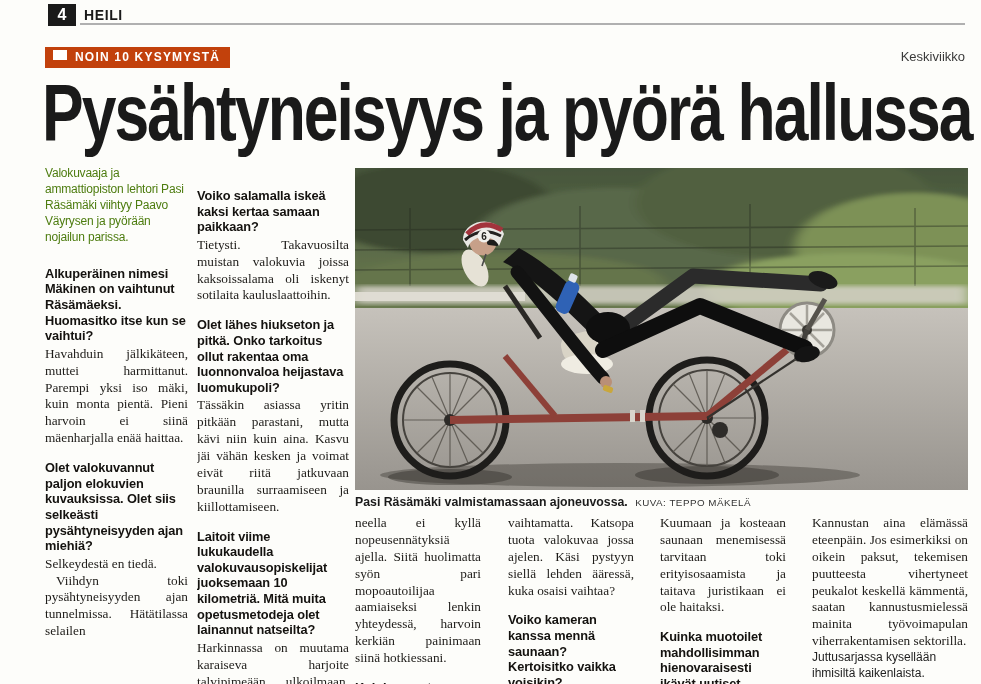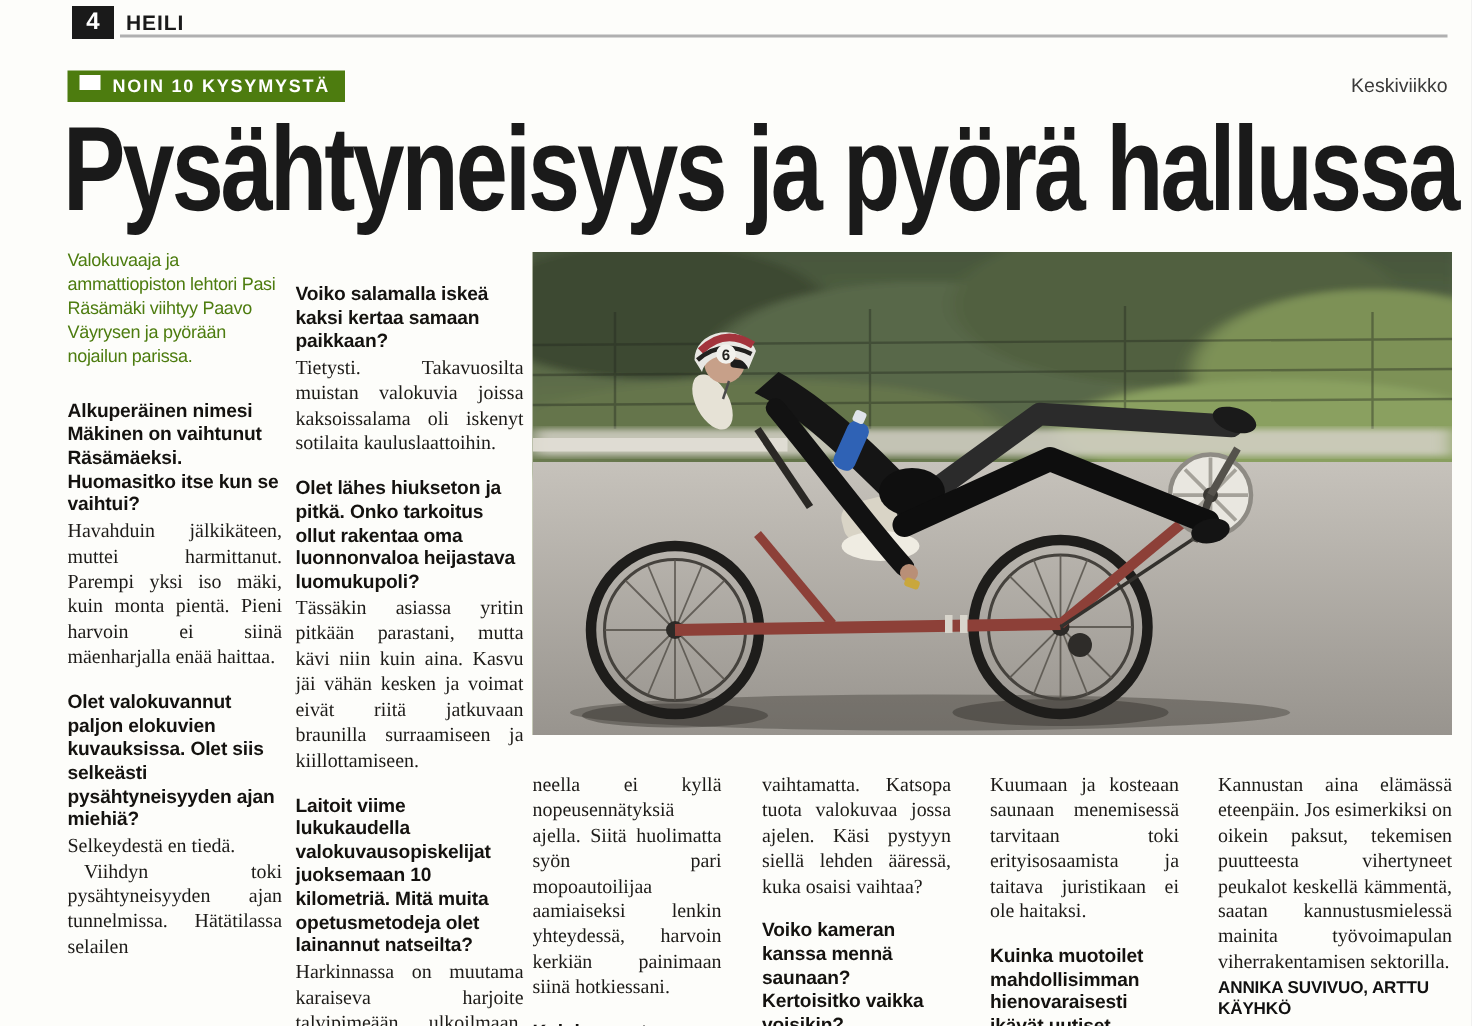--- a/index.html
+++ b/index.html
@@ -10,21 +10,21 @@
   .pagenum-box{position:absolute;left:48px;top:4px;width:28px;height:22px;background:#1a1a1a;
         color:#fff;font-family:"Liberation Sans",sans-serif;font-weight:bold;font-size:16px;
         display:flex;align-items:center;justify-content:center;}
   .masthead{position:absolute;left:84px;top:7px;font-family:"Liberation Sans",sans-serif;
         font-weight:bold;font-size:14px;letter-spacing:.6px;color:#1a1a1a;}
   .edition-day{position:absolute;right:16px;top:6px;font-family:"Liberation Sans",sans-serif;
         font-size:13px;color:#3a3a3a;margin-top:43px;}
   .header-rule{position:absolute;left:80px;top:23px;width:885px;height:2px;background:#b0b0b0;}
 
   
-  .kicker{position:absolute;left:45px;top:47px;background:#4d7c0f;color:#fff;
+  .kicker{position:absolute;left:45px;top:47px;background:#c2410c;color:#fff;
         font-family:"Liberation Sans",sans-serif;font-weight:bold;font-size:12px;
         letter-spacing:1.2px;padding:3px 10px 4px 8px;display:flex;gap:8px;}
   .kicker-square{display:inline-block;width:14px;height:10px;background:#fff;}
 
   
   .headline{position:absolute;left:42px;top:72px;font-family:"Liberation Sans",sans-serif;
         font-weight:bold;font-size:80px;line-height:1.02;letter-spacing:-2.5px;color:#1a1a1a;
         white-space:nowrap;transform:scaleX(.78);transform-origin:0 0;}
 
   
@@ -224,20 +224,24 @@
 
         <path d="M108,72 A21 18 0 0 1 149,66 L144,78 A16 13 0 0 0 113,80 Z" fill="#e8e7e3"></path>
         <path d="M112,66 Q128,50 147,62" stroke="#a3343c" stroke-width="5" fill="none"></path>
         <path d="M110,72 Q126,58 146,68" stroke="#22211f" stroke-width="3" fill="none"></path>
         <circle cx="129" cy="68" r="6.5" fill="#f2f1ed"></circle>
         <text x="129" y="72" text-anchor="middle" font-family="Liberation Sans, sans-serif" font-size="10" font-weight="bold" fill="#23221f">6</text>
       </g>
     </svg>
   </div>
 
+  <div class="caption">
+    <span class="cap-bold">Pasi Räsämäki valmistamassaan ajoneuvossa.</span>
+    <span class="credit">KUVA: TEPPO MÄKELÄ</span>
+  </div>
 
   <div class="col col4">
     <p class="a">vaihtamatta. Katsopa tuota valokuvaa jossa ajelen. Käsi pystyyn siellä lehden ääressä, kuka osaisi vaihtaa?</p>
     <p class="q">Voiko kameran kanssa mennä saunaan? Kertoisitko vaikka voisikin?</p>
 
   </div>
 
   <div class="col col3">
     <p class="a">neella ei kyllä nopeusennätyksiä ajella. Siitä huolimatta syön pari mopoautoilijaa aamiaiseksi lenkin yhteydessä, harvoin kerkiän painimaan siinä hotkiessani.</p>
     <p class="q">Kuinka monta valokuvaajaa tarvitaan vaihtamaan nojapyörän etuhaarukan ohjainlaakeri?</p>
@@ -245,17 +249,16 @@
   </div>
 
   <div class="col col5">
     <p class="a">Kuumaan ja kosteaan saunaan menemisessä tarvitaan toki erityisosaamista ja taitava juristikaan ei ole haitaksi.</p>
     <p class="q">Kuinka muotoilet mahdollisimman hienovaraisesti ikävät uutiset paksupeukaloiselle opiskelijalle?</p>
 
   </div>
 
   <div class="col col6">
     <p class="a" style="margin-top:0;">Kannustan aina elämässä eteenpäin. Jos esimerkiksi on oikein paksut, tekemisen puutteesta vihertyneet peukalot keskellä kämmentä, saatan kannustusmielessä mainita työvoimapulan viherrakentamisen sektorilla.</p>
-    <p class="byline">ANNIKA SUVIVUO, ARTTU KÄYHKÖ</p>
     <p class="series-note">Juttusarjassa kysellään ihmisiltä kaikenlaista.</p>
   </div>
 
 </div>
 
 </body></html>

